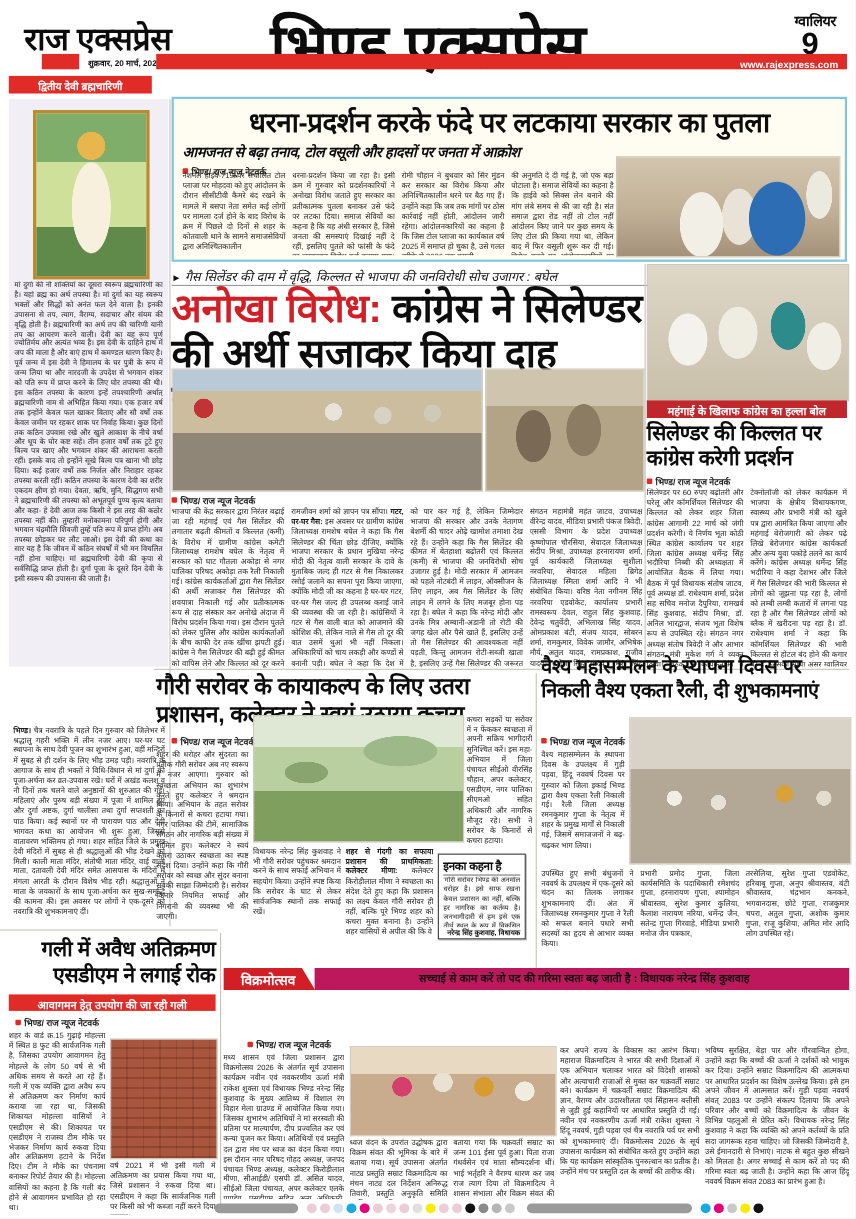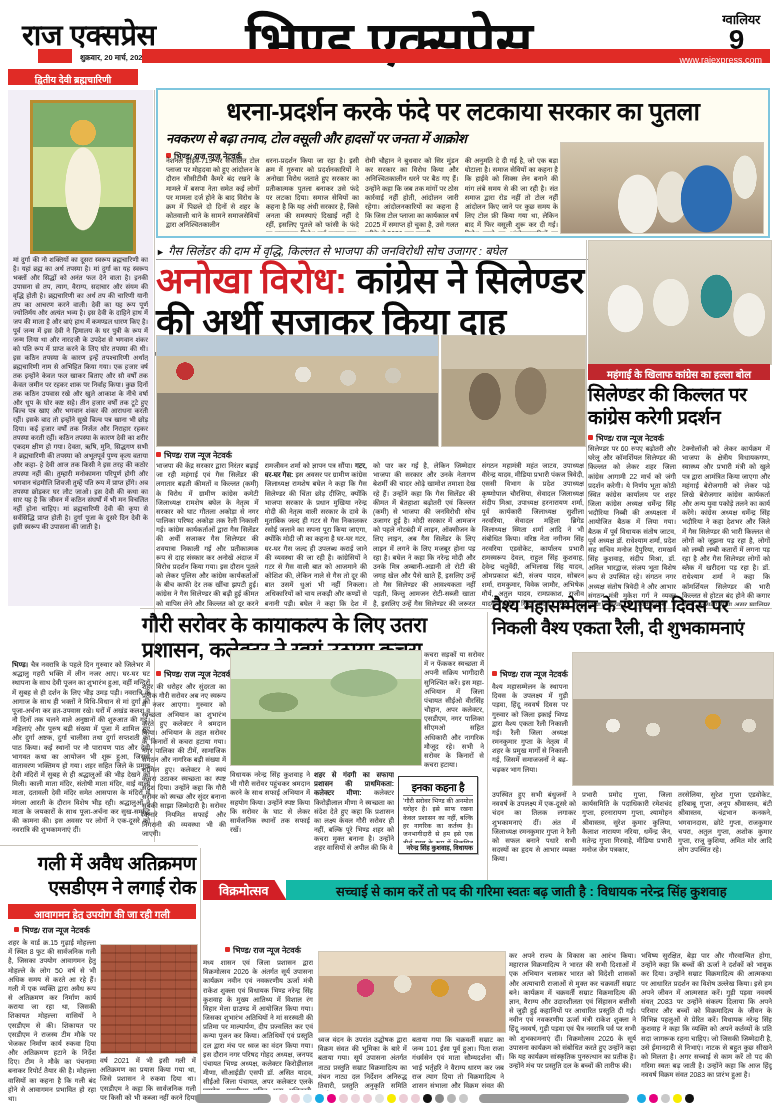--- a/index.html
+++ b/index.html
@@ -69,38 +69,38 @@
 
 <div class="page">
 
   <div class="abs hl" style="left:22px;top:14px;font-size:29px;">राज एक्सप्रेस</div>
   <div class="abs redbar" style="left:38px;top:49px;width:34px;height:14px;"></div>
   <div class="abs" style="left:80px;top:52px;font-size:7.5px;font-weight:bold;">शुक्रवार, 20 मार्च, 2026</div>
   <div class="abs hl" style="left:0;top:2px;width:778px;text-align:center;font-size:55px;">भिण्ड एक्सप्रेस</div>
   <div class="abs hl" style="right:18px;top:10px;font-size:13px;">ग्वालियर</div>
   <div class="abs hl" style="right:34px;top:24px;font-size:28px;">9</div>
   <div class="abs redbar" style="left:142px;top:49px;width:628px;height:14px;text-align:right;">
-    <span style="color:#fff;font-size:9px;font-weight:normal;line-height:14px;padding-right:8px;display:inline-block;">www.rajexpress.com</span>
+    <span style="color:#fff;font-size:9px;font-weight:bold;line-height:14px;padding-right:8px;display:inline-block;">www.rajexpress.com</span>
   </div>
 
   <div class="abs redbar" style="left:8px;top:69px;width:130px;height:16px;text-align:center;">
     <span style="color:#fff;font-size:9.5px;font-weight:bold;line-height:16px;">द्वितीय देवी ब्रह्मचारिणी</span>
   </div>
   <div class="abs" style="left:8px;top:90px;width:145px;height:516px;background:#f2eef6;"></div>
   <div class="ph ph-devi" style="left:30px;top:100px;width:100px;height:148px;"></div>
   <div class="abs bt" style="left:13px;top:256px;width:135px;height:344px;font-size:6.7px;">मां दुर्गा की नौ शक्तियों का दूसरा स्वरूप ब्रह्मचारिणी का है। यहां ब्रह्म का अर्थ तपस्या है। मां दुर्गा का यह स्वरूप भक्तों और सिद्धों को अनंत फल देने वाला है। इनकी उपासना से तप, त्याग, वैराग्य, सदाचार और संयम की वृद्धि होती है। ब्रह्मचारिणी का अर्थ तप की चारिणी यानी तप का आचरण करने वाली। देवी का यह रूप पूर्ण ज्योतिर्मय और अत्यंत भव्य है। इस देवी के दाहिने हाथ में जप की माला है और बाएं हाथ में कमण्डल धारण किए है। पूर्व जन्म में इस देवी ने हिमालय के घर पुत्री के रूप में जन्म लिया था और नारदजी के उपदेश से भगवान शंकर को पति रूप में प्राप्त करने के लिए घोर तपस्या की थी। इस कठिन तपस्या के कारण इन्हें तपश्चारिणी अर्थात् ब्रह्मचारिणी नाम से अभिहित किया गया। एक हजार वर्ष तक इन्होंने केवल फल खाकर बिताए और सौ वर्षों तक केवल जमीन पर रहकर शाक पर निर्वाह किया। कुछ दिनों तक कठिन उपवास रखे और खुले आकाश के नीचे वर्षा और धूप के घोर कष्ट सहे। तीन हजार वर्षों तक टूटे हुए बिल्व पत्र खाए और भगवान शंकर की आराधना करती रहीं। इसके बाद तो इन्होंने सूखे बिल्व पत्र खाना भी छोड़ दिया। कई हजार वर्षों तक निर्जल और निराहार रहकर तपस्या करती रहीं। कठिन तपस्या के कारण देवी का शरीर एकदम क्षीण हो गया। देवता, ऋषि, मुनि, सिद्धगण सभी ने ब्रह्मचारिणी की तपस्या को अभूतपूर्व पुण्य कृत्य बताया और कहा- हे देवी आज तक किसी ने इस तरह की कठोर तपस्या नहीं की। तुम्हारी मनोकामना परिपूर्ण होगी और भगवान चंद्रमौलि शिवजी तुम्हें पति रूप में प्राप्त होंगे। अब तपस्या छोड़कर घर लौट जाओ। इस देवी की कथा का सार यह है कि जीवन में कठिन संघर्षों में भी मन विचलित नहीं होना चाहिए। मां ब्रह्मचारिणी देवी की कृपा से सर्वसिद्धि प्राप्त होती है। दुर्गा पूजा के दूसरे दिन देवी के इसी स्वरूप की उपासना की जाती है।</div>
 
   <div class="abs bt" style="left:12px;top:660px;width:138px;height:182px;">
     <b>भिण्ड।</b>
     <span>चैत्र नवरात्रि के पहले दिन गुरुवार को जिलेभर में श्रद्धालु गहरी भक्ति में लीन नजर आए। घर-घर घट स्थापना के साथ देवी पूजन का शुभारंभ हुआ, वहीं मन्दिरों में सुबह से ही दर्शन के लिए भीड़ उमड़ पड़ी। नवरात्रि के आगाज के साथ ही भक्तों ने विधि-विधान से मां दुर्गा की पूजा-अर्चना कर व्रत-उपवास रखे। घरों में अखंड कलश व नौ दिनों तक चलने वाले अनुष्ठानों की शुरुआत की गई। महिलाएं और पुरुष बड़ी संख्या में पूजा में शामिल हुए और दुर्गा अष्टक, दुर्गा चालीसा तथा दुर्गा सप्तशती का पाठ किया। कई स्थानों पर नौ पारायण पाठ और देवी भागवत कथा का आयोजन भी शुरू हुआ, जिससे वातावरण भक्तिमय हो गया। शहर सहित जिले के प्रमुख देवी मंदिरों में सुबह से ही श्रद्धालुओं की भीड़ देखने को मिली। काली माता मंदिर, संतोषी माता मंदिर, वाई वाली माता, दतावली देवी मंदिर समेत आसपास के मंदिरों में मंगला आरती के दौरान विशेष भीड़ रही। श्रद्धालुओं ने माता के जयकारों के साथ पूजा-अर्चना कर सुख-समृद्धि की कामना की। इस अवसर पर लोगों ने एक-दूसरे को नवरात्रि की शुभकामनाएं दीं।</span>
   </div>
 
   <div class="abs" style="left:156px;top:88px;width:614px;height:150px;border:2px solid #7fc6de;background:#fffdf2;box-sizing:border-box;">
     <div class="hl" style="font-size:25px;text-align:center;margin-top:3px;">धरना-प्रदर्शन करके फंदे पर लटकाया सरकार का पुतला</div>
-    <div class="hl" style="font-size:13px;font-style:italic;margin:2px 0 0 8px;">नवकरण से बढ़ा तनाव, टोल वसूली और हादसों पर जनता में आक्रोश</div>
+    <div class="hl" style="font-size:13px;font-style:italic;margin:2px 0 0 8px;">आमजनत से बढ़ा तनाव, टोल वसूली और हादसों पर जनता में आक्रोश</div>
     <div class="byline" style="margin:3px 0 2px 8px;">
       <span class="bdot"></span>
       <span>भिण्ड/ राज न्यूज नेटवर्क</span>
     </div>
     <div style="position:absolute;left:8px;top:66px;width:392px;height:76px;display:flex;gap:6px;">
       <div class="bt" style="flex:1;">नेशनल हाईवे-719 पर संचालित टोल प्लाजा पर मोहदवा को हुए आंदोलन के दौरान सीसीटीवी कैमरे बंद रखने के मामले में बसपा नेता समेत कई लोगों पर मामला दर्ज होने के बाद विरोध के क्रम में पिछले दो दिनों से शहर के कोतवाली थाने के सामने समाजसेवियों द्वारा अनिश्चितकालीन</div>
       <div class="bt" style="flex:1;">धरना-प्रदर्शन किया जा रहा है। इसी क्रम में गुरुवार को प्रदर्शनकारियों ने अनोखा विरोध जताते हुए सरकार का प्रतीकात्मक पुतला बनाकर उसे फंदे पर लटका दिया। समाज सेवियों का कहना है कि यह अंधी सरकार है, जिसे जनता की समस्याएं दिखाई नहीं दे रहीं, इसलिए पुतले को फांसी के फंदे पर लटकाकर विरोध दर्ज कराया गया। उधर श्रीराम सेना के जिला अध्यक्ष</div>
       <div class="bt" style="flex:1;">रोमी चौहान ने बुधवार को सिर मुंडन कर सरकार का विरोध किया और अनिश्चितकालीन धरने पर बैठ गए हैं। उन्होंने कहा कि जब तक मांगों पर ठोस कार्रवाई नहीं होती, आंदोलन जारी रहेगा। आंदोलनकारियों का कहना है कि जिस टोल प्लाजा का कार्यकाल वर्ष 2025 में समाप्त हो चुका है, उसे गलत तरीके से 2026 तक वसूली</div>
       <div class="bt" style="flex:1;">की अनुमति दे दी गई है, जो एक बड़ा घोटाला है। समाज सेवियों का कहना है कि हाईवे को सिक्स लेन बनाने की मांग लंबे समय से की जा रही है। संत समाज द्वारा रोड नहीं तो टोल नहीं आंदोलन किए जाने पर कुछ समय के लिए टोल फ्री किया गया था, लेकिन बाद में फिर वसूली शुरू कर दी गई। विरोध करने पर आंदोलनकारियों पर झूठी एफआईआर दर्ज की जा रही है।</div>
     </div>
@@ -156,21 +156,21 @@
     <span>भिण्ड/ राज न्यूज नेटवर्क</span>
   </div>
   <div class="abs bt" style="left:142px;top:682px;width:84px;height:176px;">शहर की धरोहर और सुंदरता का प्रतीक गौरी सरोवर अब नए स्वरूप में नजर आएगा। गुरुवार को स्वच्छता अभियान का शुभारंभ करते हुए कलेक्टर ने श्रमदान किया। अभियान के तहत सरोवर के किनारों से कचरा हटाया गया। नगर पालिका की टीमें, सामाजिक संगठन और नागरिक बड़ी संख्या में शामिल हुए। कलेक्टर ने स्वयं कचरा उठाकर स्वच्छता का स्पष्ट संदेश दिया। उन्होंने कहा कि गौरी सरोवर को स्वच्छ और सुंदर बनाना सबकी साझा जिम्मेदारी है। सरोवर किनारे नियमित सफाई और निगरानी की व्यवस्था भी की जाएगी।</div>
   <div class="ph ph-sarovar" style="left:230px;top:650px;width:190px;height:114px;"></div>
   <div class="abs bt" style="left:424px;top:650px;width:60px;height:120px;">कचरा सड़कों या सरोवर में न फेंककर स्वच्छता में अपनी सक्रिय भागीदारी सुनिश्चित करें। इस महा-अभियान में जिला पंचायत सीईओ वीरसिंह चौहान, अपर कलेक्टर, एसडीएम, नगर पालिका सीएमओ सहित अधिकारी और नागरिक मौजूद रहे। सभी ने सरोवर के किनारों से कचरा हटाया।</div>
   <div class="abs bt" style="left:230px;top:770px;width:80px;height:88px;">विधायक नरेन्द्र सिंह कुशवाह ने भी गौरी सरोवर पहुंचकर श्रमदान करने के साथ सफाई अभियान में सहयोग किया। उन्होंने स्पष्ट किया कि सरोवर के घाट से लेकर सार्वजनिक स्थानों तक सफाई रखें।</div>
   <div class="abs bt" style="left:314px;top:770px;width:80px;height:88px;">
     <b>शहर से गंदगी का सफाया प्रशासन की प्राथमिकता: कलेक्टर मीणा:</b><span> कलेक्टर किरोड़ीलाल मीणा ने स्वच्छता का संदेश देते हुए कहा कि प्रशासन का लक्ष्य केवल गौरी सरोवर ही नहीं, बल्कि पूरे भिण्ड शहर को कचरा मुक्त बनाना है। उन्होंने शहर वासियों से अपील की कि वे</span>
   </div>
   <div class="abs quotebox" style="left:398px;top:776px;width:80px;height:78px;box-sizing:border-box;">
-    <div class="hl" style="font-size:10.5px;text-align:center;border-bottom:1px solid #777;padding-bottom:1px;">इनका कहना है</div>
+    <div class="hl" style="font-size:10.5px;border-bottom:1px solid #777;padding-bottom:1px;">इनका कहना है</div>
     <div class="bt" style="font-size:6.3px;height:46px;margin-top:1px;">‘गौरी सरोवर भिण्ड की अनमोल धरोहर है। इसे साफ रखना केवल प्रशासन का नहीं, बल्कि हर नागरिक का कर्तव्य है। जनभागीदारी से हम इसे एक तीर्थ स्थल के रूप में विकसित करेंगे।’</div>
     <div style="font-size:6.5px;font-weight:bold;text-align:right;">नरेन्द्र सिंह कुशवाह, विधायक</div>
   </div>
 
   <div class="abs hl" style="left:492px;top:596px;width:280px;font-size:18px;line-height:1.2;">वैश्य महासम्मेलन के स्थापना दिवस पर निकली वैश्य एकता रैली, दी शुभकामनाएं</div>
   <div class="abs byline" style="left:492px;top:668px;">
     <span class="bdot"></span>
     <span>भिण्ड/ राज न्यूज नेटवर्क</span>
   </div>
   <div class="abs bt" style="left:492px;top:682px;width:76px;height:104px;">वैश्य महासम्मेलन के स्थापना दिवस के उपलक्ष्य में गुड़ी पड़वा, हिंदू नववर्ष दिवस पर गुरुवार को जिला इकाई भिण्ड द्वारा वैश्य एकता रैली निकाली गई। रैली जिला अध्यक्ष रमनकुमार गुप्ता के नेतृत्व में शहर के प्रमुख मार्गों से निकाली गई, जिसमें समाजजनों ने बढ़-चढ़कर भाग लिया।</div>
@@ -189,21 +189,21 @@
   <div class="abs byline" style="left:14px;top:924px;">
     <span class="bdot"></span>
     <span>भिण्ड/ राज न्यूज नेटवर्क</span>
   </div>
   <div class="abs bt" style="left:8px;top:938px;width:88px;height:166px;">शहर के वार्ड क्र.15 गुढ़ाई मोहल्ला में स्थित 8 फुट की सार्वजनिक गली है, जिसका उपयोग आवागमन हेतु मोहल्ले के लोग 50 वर्ष से भी अधिक समय से करते आ रहे हैं। गली में एक व्यक्ति द्वारा अवैध रूप से अतिक्रमण कर निर्माण कार्य कराया जा रहा था, जिसकी शिकायत मोहल्ला वासियों ने एसडीएम से की। शिकायत पर एसडीएम ने राजस्व टीम मौके पर भेजकर निर्माण कार्य रुकवा दिया और अतिक्रमण हटाने के निर्देश दिए। टीम ने मौके का पंचनामा बनाकर रिपोर्ट तैयार की है। मोहल्ला वासियों का कहना है कि गली बंद होने से आवागमन प्रभावित हो रहा था।</div>
   <div class="ph ph-brick" style="left:100px;top:944px;width:96px;height:108px;"></div>
   <div class="abs bt" style="left:100px;top:1056px;width:96px;height:48px;">वर्ष 2021 में भी इसी गली में अतिक्रमण का प्रयास किया गया था, जिसे प्रशासन ने रुकवा दिया था। एसडीएम ने कहा कि सार्वजनिक गली पर किसी को भी कब्जा नहीं करने दिया जाएगा।</div>
 
   <div class="abs" style="left:203px;top:880px;width:569px;height:20px;display:flex;align-items:stretch;">
     <div style="background:#d21f26;color:#fff;font-weight:bold;font-size:12.5px;padding:2px 18px 0 16px;clip-path:polygon(0 0,calc(100% - 12px) 0,100% 100%,0 100%);">विक्रमोत्सव</div>
-    <div style="background:#14b8a6;font-weight:bold;font-size:13px;padding:2px 8px 0 12px;flex:1;text-align:center;">सच्चाई से काम करें तो पद की गरिमा स्वतः बढ़ जाती है : विधायक नरेन्द्र सिंह कुशवाह</div>
+    <div style="background:#be185d;font-weight:bold;font-size:10px;padding:2px 8px 0 12px;flex:1;text-align:center;">सच्चाई से काम करें तो पद की गरिमा स्वतः बढ़ जाती है : विधायक नरेन्द्र सिंह कुशवाह</div>
   </div>
   <div class="abs byline" style="left:225px;top:944px;">
     <span class="bdot"></span>
     <span>भिण्ड/ राज न्यूज नेटवर्क</span>
   </div>
   <div class="abs bt" style="left:203px;top:958px;width:110px;height:132px;">मध्य शासन एवं जिला प्रशासन द्वारा विक्रमोत्सव 2026 के अंतर्गत सूर्य उपासना कार्यक्रम नवीन एवं नवकरणीय ऊर्जा मंत्री राकेश शुक्ला एवं विधायक भिण्ड नरेन्द्र सिंह कुशवाह के मुख्य आतिथ्य में विशाल रंग विहार मेला ग्राउण्ड में आयोजित किया गया। जिसका शुभारंभ अतिथियों ने मां सरस्वती की प्रतिमा पर माल्यार्पण, दीप प्रज्वलित कर एवं कन्या पूजन कर किया। अतिथियों एवं प्रस्तुति दल द्वारा मंच पर ध्वज का वंदन किया गया। इस दौरान नगर परिषद गोहद अध्यक्ष, जनपद पंचायत भिण्ड अध्यक्ष, कलेक्टर किरोड़ीलाल मीणा, सीआईडी/ एसपी डॉ. असित यादव, सीईओ जिला पंचायत, अपर कलेक्टर एलके पाण्डेय, एसडीएम सहित अन्य अधिकारी, जनप्रतिनिधिगण, गणमान्य नागरिक उपस्थित रहे।</div>
   <div class="ph ph-vikram" style="left:318px;top:951px;width:186px;height:80px;"></div>
   <div class="abs bt" style="left:318px;top:1035px;width:89px;height:56px;">ध्वज वंदन के उपरांत उद्घोषक द्वारा विक्रम संवत की भूमिका के बारे में बताया गया। सूर्य उपासना अंतर्गत नाट्य प्रस्तुति सम्राट विक्रमादित्य का मंचन नाट्य दल निर्देशन अनिरुद्ध तिवारी, प्रस्तुति अनुकृति समिति ग्वालियर द्वारा किया गया।</div>
   <div class="abs bt" style="left:412px;top:1035px;width:92px;height:56px;">बताया गया कि चक्रवर्ती सम्राट का जन्म 101 ईसा पूर्व हुआ। पिता राजा गंधर्वसेन एवं माता सौम्यदर्शना थीं। भाई भर्तृहरि ने वैराग्य धारण कर जब राज त्याग दिया तो विक्रमादित्य ने शासन संभाला और विक्रम संवत की शुरुआत</div>
   <div class="abs bt" style="left:509px;top:951px;width:127px;height:140px;">कर अपने राज्य के विकास का आरंभ किया। महाराज विक्रमादित्य ने भारत की सभी दिशाओं में एक अभियान चलाकर भारत को विदेशी शासकों और अत्याचारी राजाओं से मुक्त कर चक्रवर्ती सम्राट बने। कार्यक्रम में चक्रवर्ती सम्राट विक्रमादित्य की ज्ञान, वैराग्य और उदारशीलता एवं सिंहासन बत्तीसी से जुड़ी हुई कहानियों पर आधारित प्रस्तुति दी गई। नवीन एवं नवकरणीय ऊर्जा मंत्री राकेश शुक्ला ने हिंदू नववर्ष, गुड़ी पड़वा एवं चैत्र नवरात्रि पर्व पर सभी को शुभकामनाएं दीं। विक्रमोत्सव 2026 के सूर्य उपासना कार्यक्रम को संबोधित करते हुए उन्होंने कहा कि यह कार्यक्रम सांस्कृतिक पुनरुत्थान का प्रतीक है। उन्होंने मंच पर प्रस्तुति दल के बच्चों की तारीफ की।</div>

